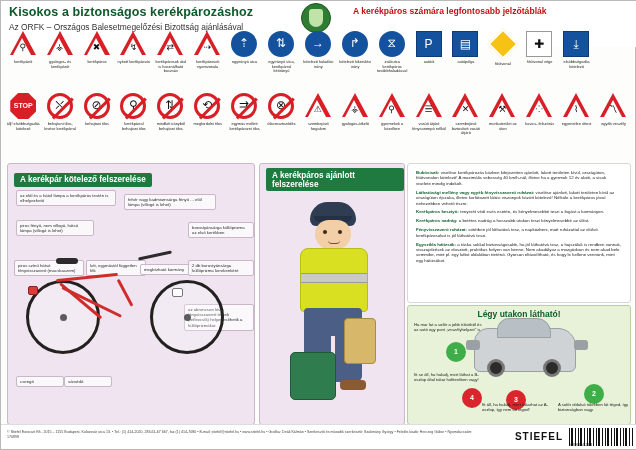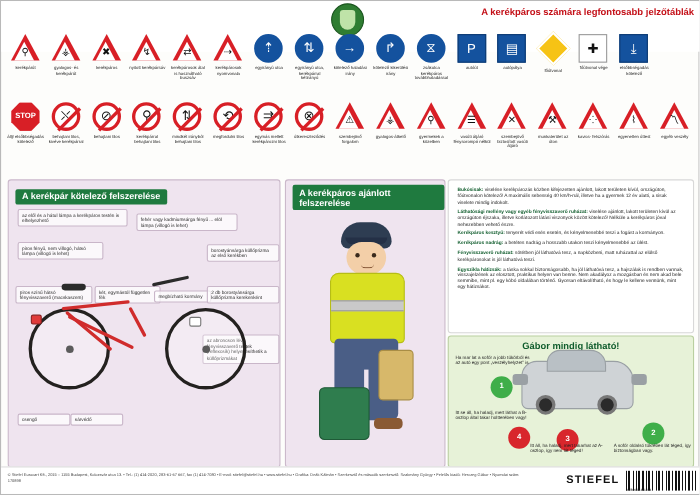--- a/index.html
+++ b/index.html
@@ -9,21 +9,21 @@
     background:#ffffff;
     color:#1a1a1a;
   }
   .poster{position:relative;width:636px;height:450px;box-sizing:border-box;border:1px solid #b9b9b9;background:#fdfdfb;}
 
   
   .header{position:absolute;left:0;top:0;width:636px;height:46px;background:#ffffff;}
   .header-left{position:absolute;left:8px;top:4px;width:330px;}
   .title{font-size:12.5px;font-weight:bold;color:#0e5a2b;letter-spacing:0.1px;line-height:15px;}
   .subtitle{font-size:8.4px;color:#333;margin-top:2px;}
-  .header-right{position:absolute;right:6px;top:5px;width:278px;text-align:right;}
+  .header-right{position:absolute;right:6px;top:5px;width:278px;text-align:left;}
   .hr-title{font-size:8.6px;font-weight:bold;color:#c41018;}
   .logo-circ{position:absolute;left:300px;top:2px;width:28px;height:28px;border-radius:50%;background:#2f7d32;border:1px solid #1c5620;}
   .logo-circ:after{content:"";position:absolute;left:7px;top:5px;width:14px;height:18px;background:#bfe3a8;border-radius:3px 3px 7px 7px;}
 
   
   .strip{position:absolute;left:0;width:636px;}
   .strip.one{top:30px;height:62px;}
   .strip.two{top:92px;height:68px;}
   .sign-row{display:flex;flex-wrap:nowrap;padding-left:4px;}
   .sign-cell{width:36.5px;margin-right:0.4px;text-align:center;}
@@ -123,20 +123,24 @@
   .barcode{position:absolute;right:4px;top:3px;width:64px;height:18px;background:
      repeating-linear-gradient(90deg,#111 0 1px,#fff 1px 2px,#111 2px 4px,#fff 4px 6px,#111 6px 7px,#fff 7px 9px);}
   .barcode span{position:absolute;left:0;bottom:-1px;font-size:3px;color:#111;}
 </style>
 </head>
 <body>
 
 <div class="poster">
 
   <div class="header">
+    <div class="header-left">
+      <div class="title">Kisokos a biztonságos kerékpározáshoz</div>
+      <div class="subtitle">Az ORFK – Országos Balesetmegelőzési Bizottság ajánlásával</div>
+    </div>
     <div class="logo-circ"></div>
     <div class="header-right">
       <div class="hr-title">A kerékpáros számára legfontosabb jelzőtáblák</div>
     </div>
   </div>
 
   <div class="strip one">
     <div class="sign-row" id="row1">
         <div class="sign-cell">
           <div class="sign">
@@ -474,21 +478,21 @@
         <div class="tblock"><b>Bukósisak:</b> <span>viselése kerékpározás közben kifejezetten ajánlott, lakott területen kívül, országúton, főútvonalon kötelező! A maximális sebesség 40 km/h-nál, illetve ha a gyermek 12 év alatti, a sisak viselete mindig indokolt.</span></div>
         <div class="tblock"><b>Láthatósági mellény vagy egyéb fényvisszaverő ruházat:</b> <span>viselése ajánlott, lakott területen kívül az országúton éjszaka, illetve korlátozott látási viszonyok között kötelező! Nélküle a kerékpáros jóval nehezebben vehető észre.</span></div>
         <div class="tblock"><b>Kerékpáros kesztyű:</b> <span>tenyerét védi esés esetén, és kényelmesebbé teszi a fogást a kormányon.</span></div>
         <div class="tblock"><b>Kerékpáros nadrág:</b> <span>a betétes nadrág a hosszabb utakon teszi kényelmesebbé az ülést.</span></div>
         <div class="tblock"><b>Fényvisszaverő ruházat:</b> <span>sötétben jól láthatóvá tesz, a napközbeni, matt ruházattal az elülső kerékpárosokat is jól láthatóvá teszi.</span></div>
         <div class="tblock"><b>Egyszikla hátizsák:</b> <span>a táska sokkal biztonságosabb, ha jól láthatóvá tesz, a hajszálak is rendben vannak, visszajelzések az elosztott, praktikus helyen van benne. Nem akadályoz a mozgásban és nem akad bele semmibe, mint pl. egy kóbó oldalában történő. Gyorsan eltávolítható, és hogy le kellene vennünk, mint egy hátizsákot.</span></div>
       </div>
   </div>
 
   <div class="panel visib-panel">
-    <div class="vis-title">Gábor mindig látható!</div>
+    <div class="vis-title">Légy utakon látható!</div>
 
     <div class="car">
       <div class="cab"></div>
       <div class="wh a"></div>
       <div class="wh b"></div>
     </div>
     <div class="mirror" style="left:58px;top:34px;"></div>
     <div class="mirror" style="left:166px;top:34px;"></div>
 
     <div class="zone g" style="left:38px;top:36px;">1</div>

